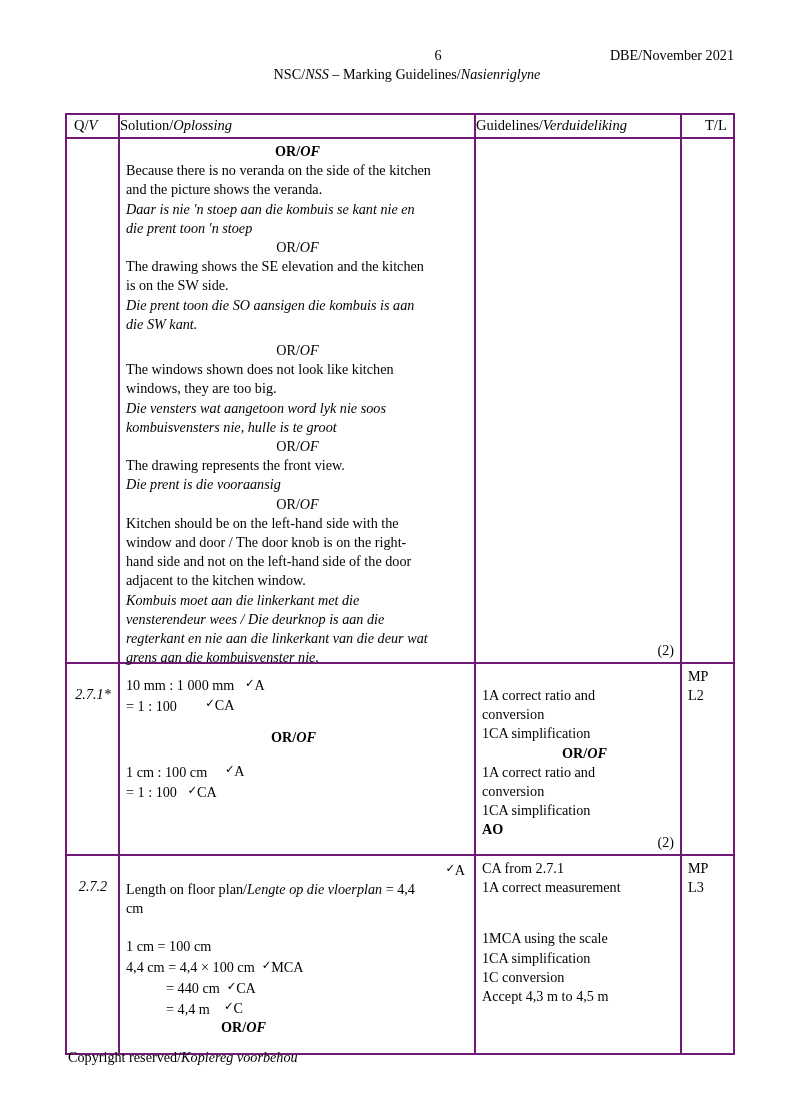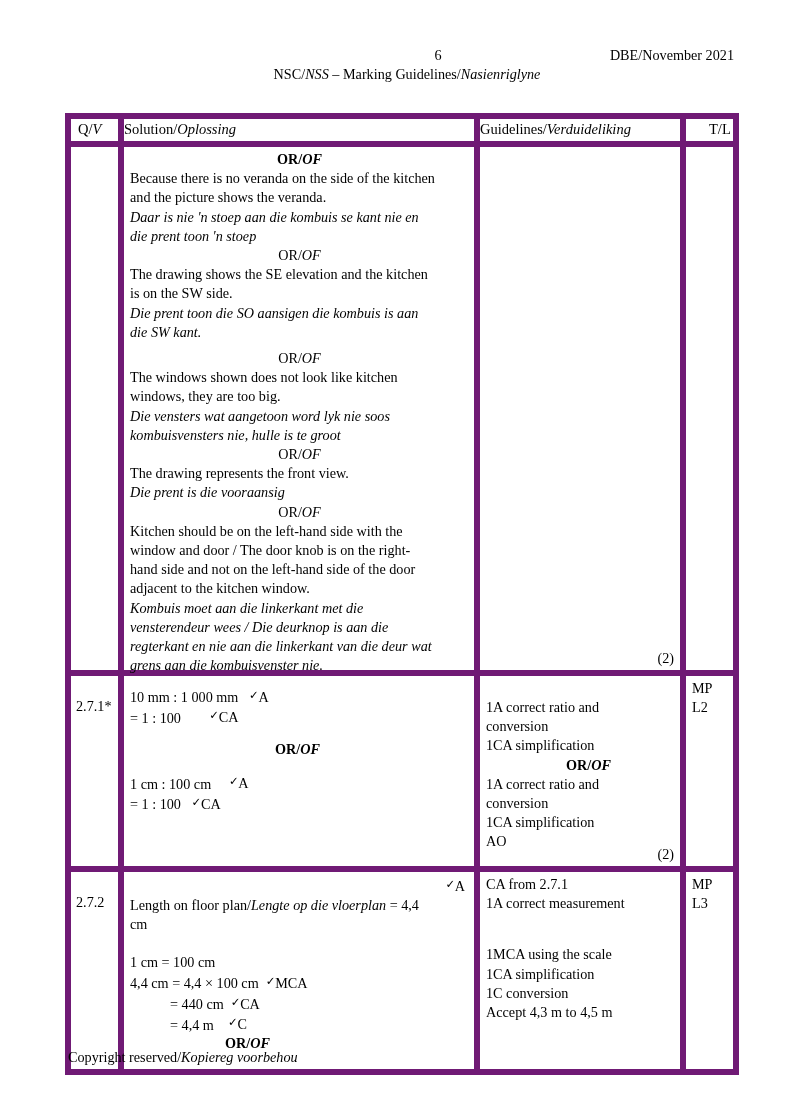--- a/index.html
+++ b/index.html
@@ -43,34 +43,34 @@
   .hdr-right { position: absolute; right: 0; top: 0; }
   .hdr-line2 {
     position: relative;
     display: block;
     height: 19px;
     text-align: center;
     white-space: nowrap;
     padding-left: 14px;
   }
   .it { font-style: italic; }
-  .bd { font-weight: normal; }
+  .bd { font-weight: bold; }
 
   
   .mg-table {
     position: absolute;
     left: 65px;
     top: 113px;
     width: 668px;
     border-collapse: collapse;
     table-layout: fixed;
     font-size: 14.2px;
   }
   .mg-table td, .mg-table th {
-    border: 6px solid #701a75;
+    border: 2px solid #701a75;
     vertical-align: top;
     padding: 0;
     font-weight: normal;
     text-align: left;
   }
   .col-qv    { width: 53px; }
   .col-sol   { width: 356px; }
   .col-exp   { width: 206px; }
   .col-tl    { width: 53px; }
 
@@ -86,21 +86,22 @@
 
   .cellpad {
     padding: 3px 5px 2px 6px;
     line-height: 19.2px;
     position: relative;
     box-sizing: border-box;
   }
   .qv-cell {
     padding: 3px 4px 2px 5px;
     line-height: 19.2px;
-    text-align: left;
+    text-align: center;
+    font-style: italic;
   }
   .tl-cell {
     padding: 3px 4px 2px 6px;
     line-height: 19.2px;
   }
   .or { text-align: center; font-style: normal; }
   .or b { font-weight: bold; }
 
   p.l { margin: 0; }
 

